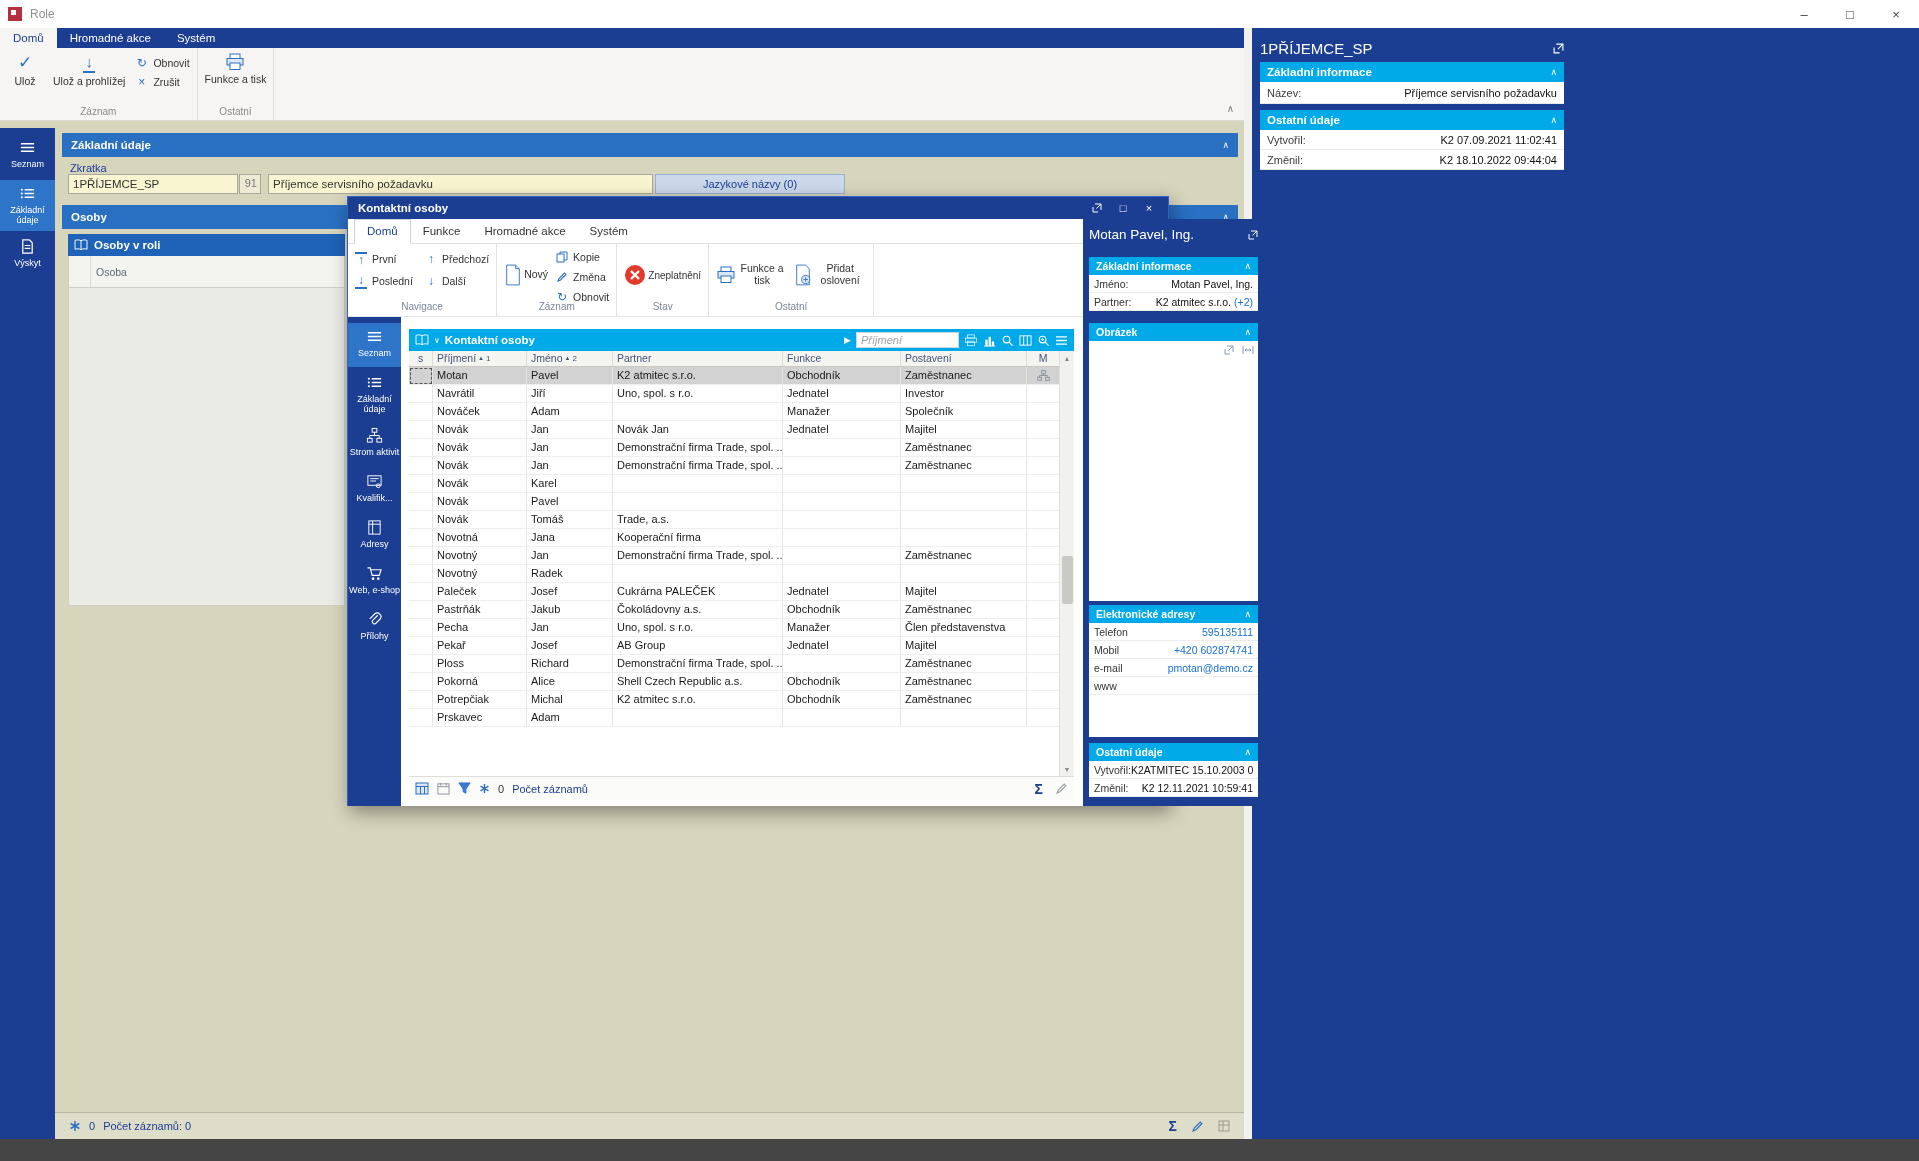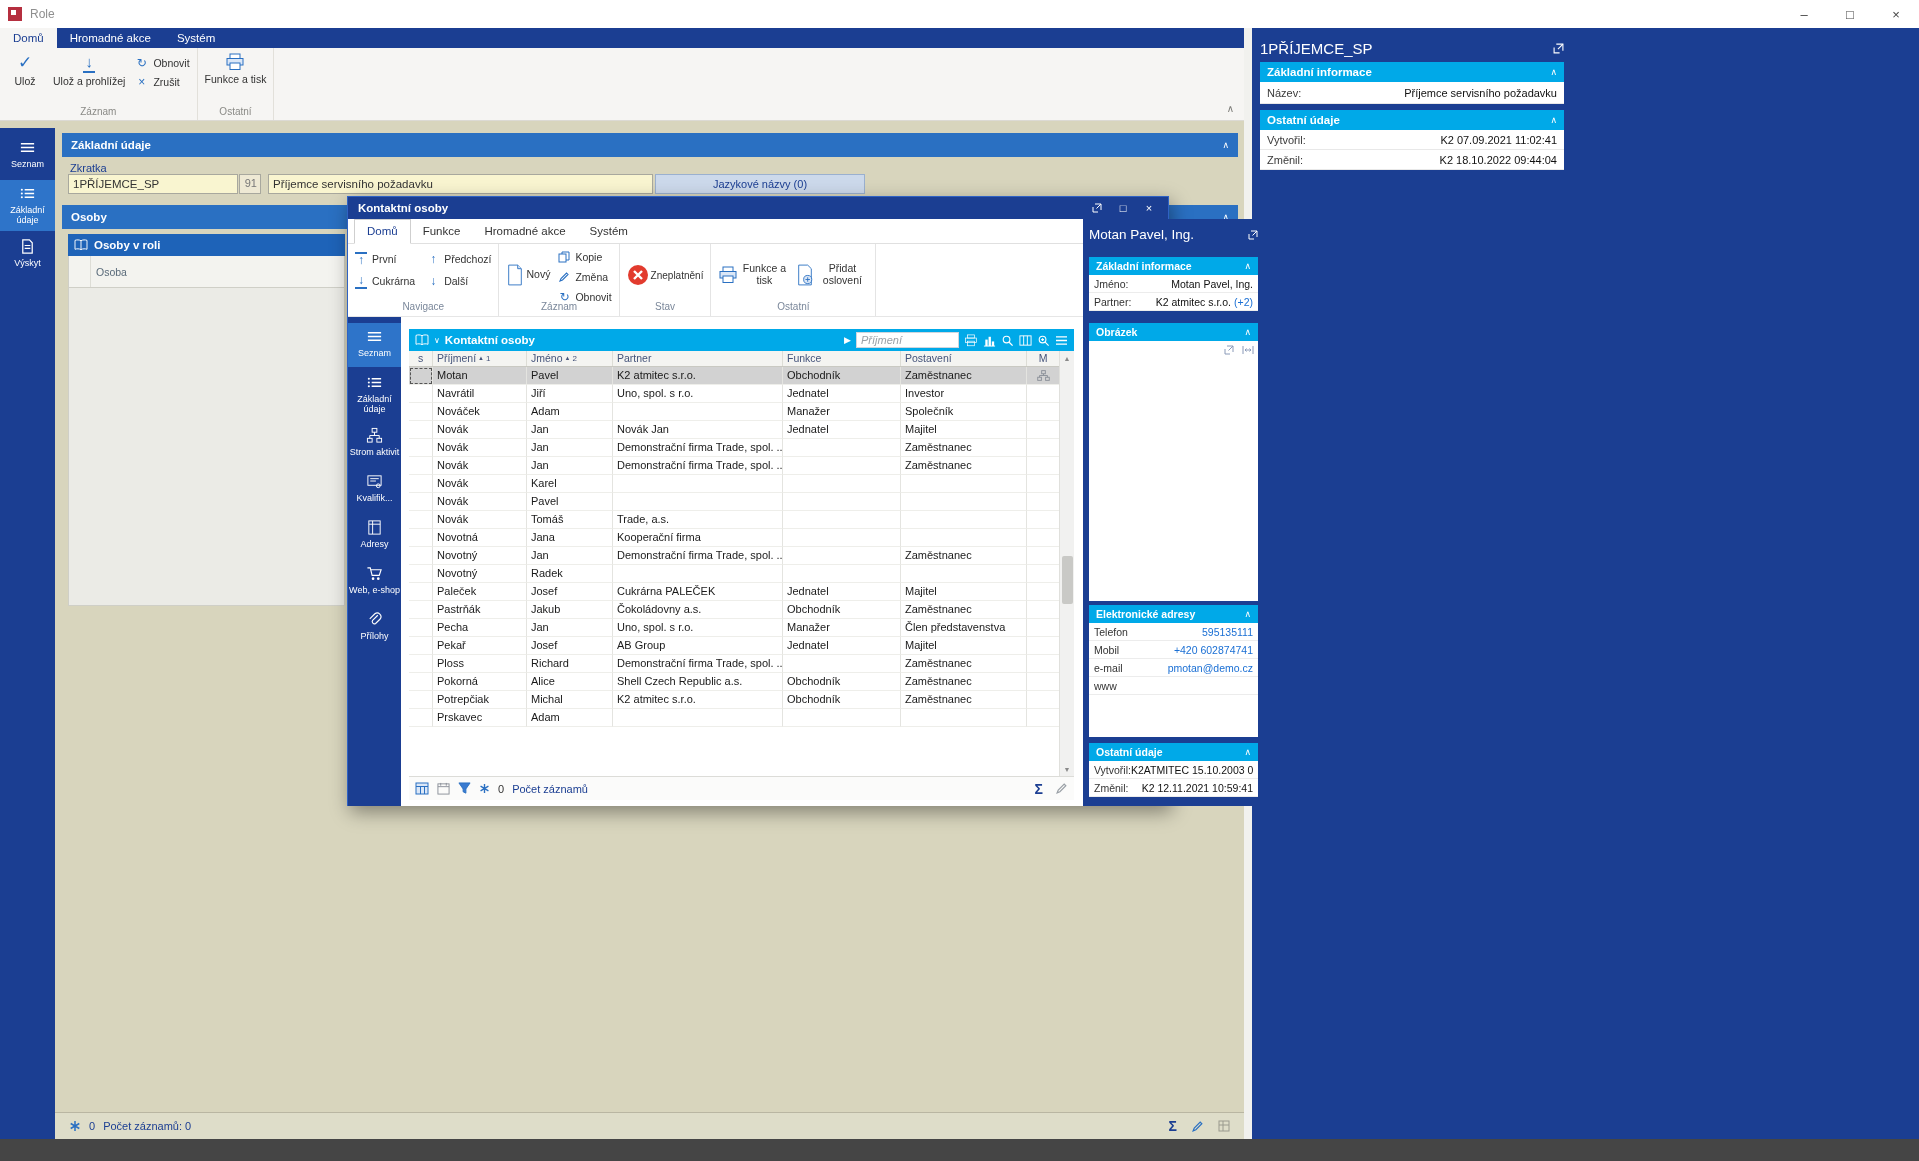--- a/index.html
+++ b/index.html
@@ -219,21 +219,21 @@
   <div class="abs" id="main">
     <div class="abs sec-hdr" style="left:7px;top:5px;width:1176px;">
       <span>Základní údaje</span>
       <span class="chev">∧</span>
     </div>
     <span class="abs fld-label" style="left:15px;top:34px;">Zkratka</span>
     <span class="abs fld-label" style="left:215px;top:26px;margin-top:27px;">Název</span>
     <input class="abs fld" style="left: 13px; top: 46px; width: 170px;" value="1PŘÍJEMCE_SP">
     <span class="abs" id="num-box" style="left:184px;top:46px;">91</span>
     <input class="abs fld" style="left: 213px; top: 46px; width: 385px;" value="Příjemce servisního požadavku">
-    <div class="abs" id="lang-btn" style="left:600px;top:46px;width:210px;">
+    <div class="abs" id="lang-btn" style="left:600px;top:46px;width:190px;">
       <span>Jazykové názvy (0)</span>
     </div>
     <div class="abs sec-hdr" style="left:7px;top:77px;width:1176px;">
       <span>Osoby</span>
       <span class="chev">∧</span>
     </div>
     <div class="abs" style="left:13px;top:106px;width:277px;">
       <div id="osoby-bar">
         <svg width="14" height="12" viewBox="0 0 16 14">
             <path d="M8 2 C6 .8 3 .8 1 1.6 V12 C3 11.2 6 11.2 8 12.4 C10 11.2 13 11.2 15 12 V1.6 C13 .8 10 .8 8 2 Z M8 2 V12.4" fill="none" stroke="#fff" stroke-width="1.1"></path>
@@ -327,21 +327,21 @@
 
       <div id="m-toolbar">
         <div class="mt-group">
           <div class="mt-content nav-grid">
             <div class="tb-small">
               <span class="navic bar-top">↑</span>
               <span>První</span>
             </div>
             <div class="tb-small">
               <span class="navic bar-bottom">↓</span>
-              <span>Cukrárna</span>
+              <span>Poslední</span>
             </div>
             <div class="tb-small">
               <span class="navic">↑</span>
               <span>Předchozí</span>
             </div>
             <div class="tb-small">
               <span class="navic">↓</span>
               <span>Další</span>
             </div>
           </div>

